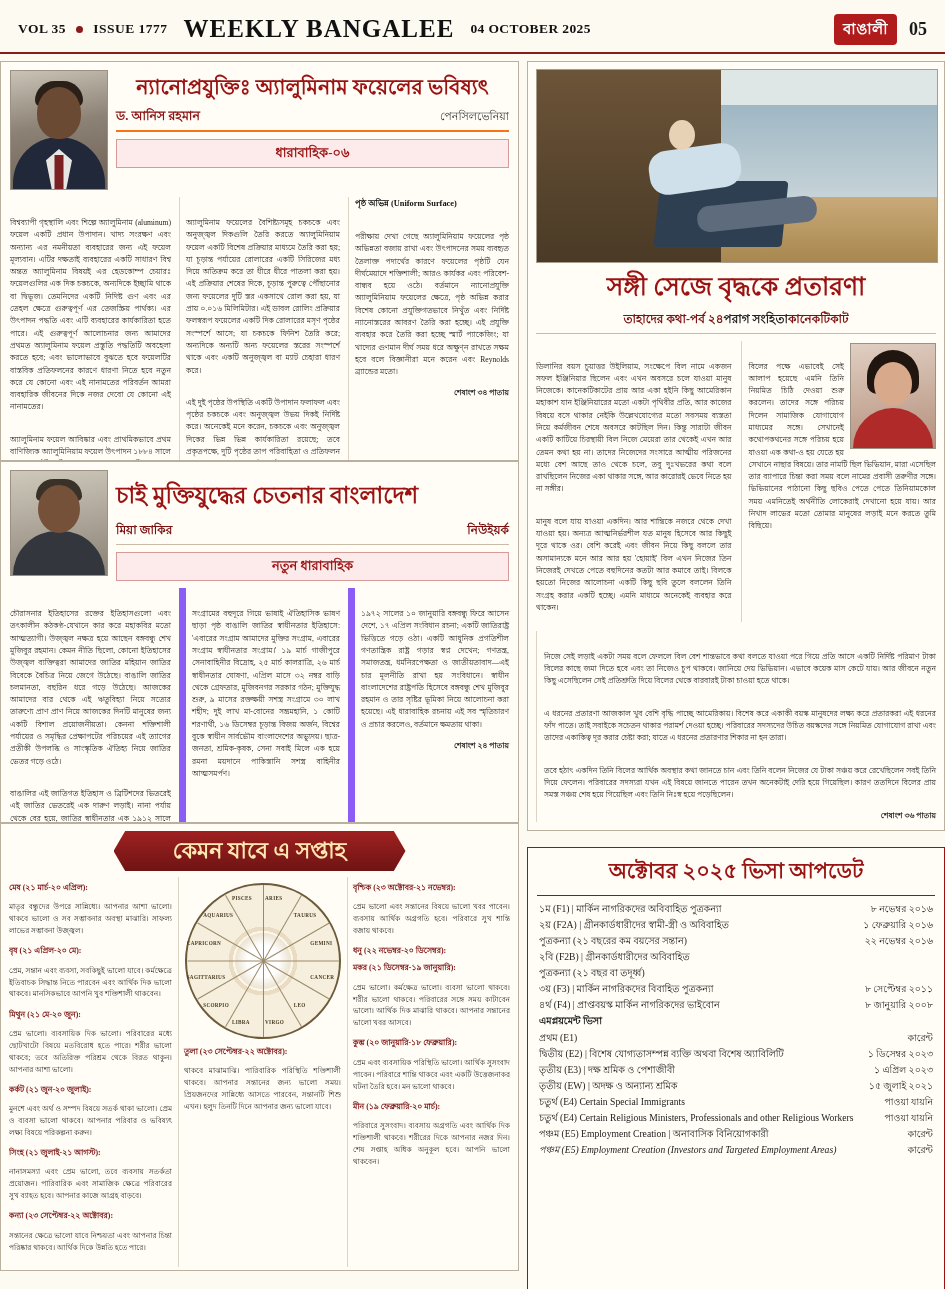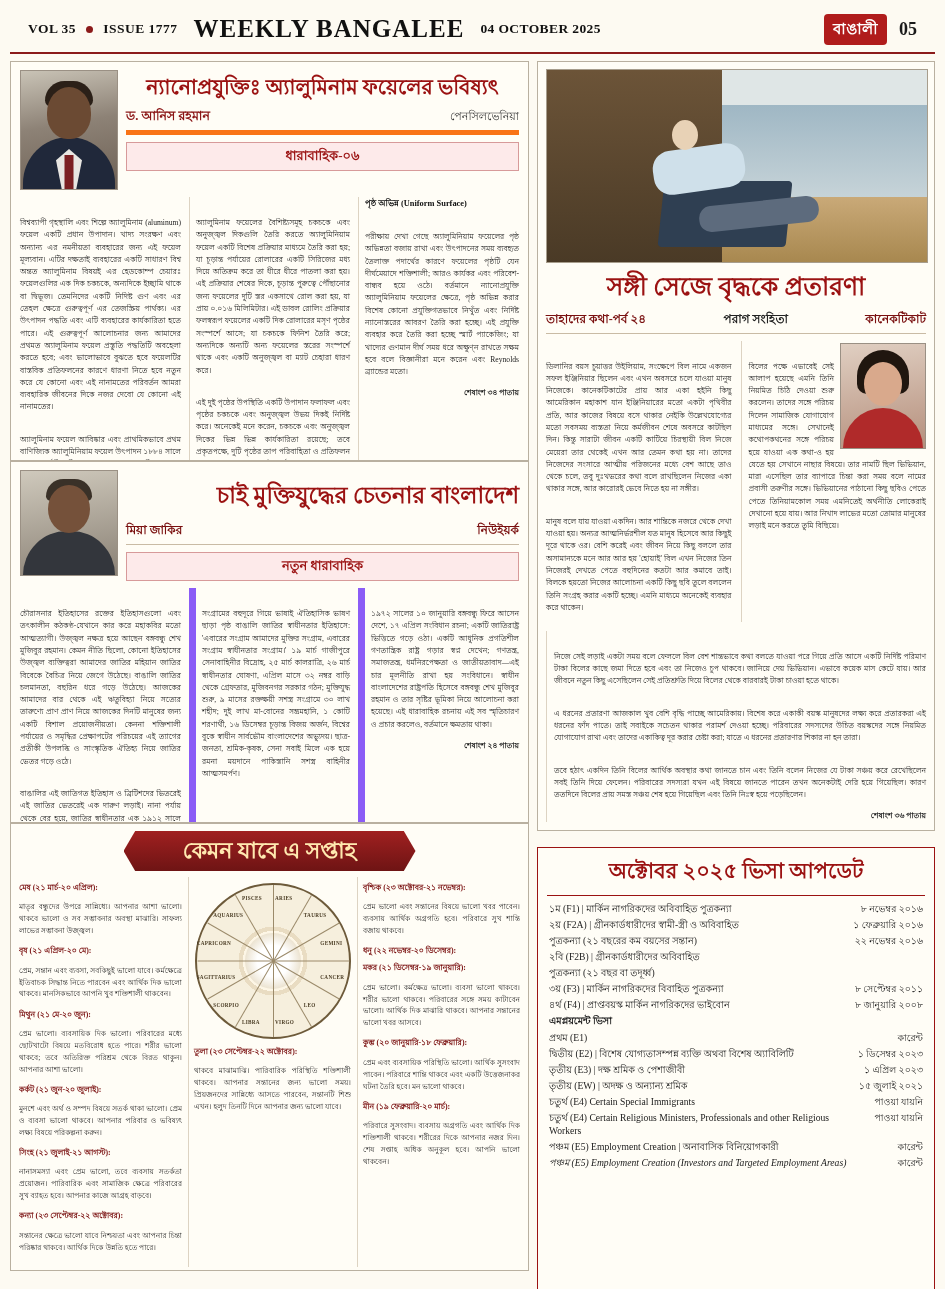--- a/index.html
+++ b/index.html
@@ -6,21 +6,21 @@
   body{
     width:945px;height:1289px;
     background:#fdfaf2;
     font-family:"Liberation Serif", serif;
     color:#1a1a1a;
     position:relative;
     overflow:hidden;
   }
   .page{
     position:absolute;inset:0;
-    padding:8px 10px;
+    padding:8px 0;
     box-sizing:border-box;
   }
   
   .masthead{
     display:flex;align-items:center;justify-content:space-between;
     padding:4px 18px 6px 18px;
     border-bottom:2px solid #8b1a1a;
     height:46px;box-sizing:border-box;
   }
   .mast-left{
@@ -94,21 +94,21 @@
   }
   .a1-titlewrap{flex:1;display:flex;flex-direction:column;}
   .a1-title{
     font-size:20.5px;font-weight:bold;color:#9b1212;
     line-height:1.3;letter-spacing:0;
     text-align:center;margin-top:4px;
   }
   .a1-byline{
     display:flex;justify-content:space-between;align-items:baseline;
     font-size:12.5px;color:#8a1414;font-weight:bold;margin-top:6px;
-    border-bottom:5px solid #f97316;padding-bottom:3px;
+    border-bottom:2px solid #f97316;padding-bottom:3px;
   }
   .a1-byline .loc{color:#333;font-weight:normal;font-size:11px;}
   .serial{
     margin-top:7px;
     background:#fdeaea;border:1px solid #d79a9a;
     color:#9b1212;font-weight:bold;font-size:13px;
     text-align:center;padding:3px 0;
   }
   .a1-cols{
     margin-top:7px;
@@ -131,21 +131,21 @@
   .a2-head{display:flex;gap:8px;}
   .a2-photo{
     width:96px;height:104px;flex:0 0 96px;
     background:linear-gradient(170deg,#cfc9bc,#8a8175);
     border:1px solid #9a9084;position:relative;overflow:hidden;
   }
   .a2-photo .face{position:absolute;left:50%;top:14px;transform:translateX(-50%);width:42px;height:48px;border-radius:50%;background:#75513a;}
   .a2-photo .hair{position:absolute;left:50%;top:8px;transform:translateX(-50%);width:46px;height:22px;border-radius:22px 22px 6px 6px;background:#3a3128;}
   .a2-photo .body{position:absolute;left:50%;bottom:0;transform:translateX(-50%);width:92px;height:44px;border-radius:44px 44px 0 0;background:#33363c;}
   .a2-title{
-    font-size:23px;font-weight:bold;color:#9b1212;text-align:right;
+    font-size:23px;font-weight:bold;color:#9b1212;text-align:left;
     line-height:1.35;margin-top:10px;
   }
   .a2-byline{
     display:flex;justify-content:space-between;align-items:baseline;
     font-size:12px;color:#7a1010;font-weight:bold;margin-top:10px;
     border-bottom:1px solid #c9bba5;padding-bottom:3px;
   }
   .a2-cols{margin-top:7px;display:grid;grid-template-columns:1fr 1fr 1fr;gap:8px;}
   .a2-cols .cell{border-left:7px solid #8b5cf6;padding-left:6px;}
   .a2-cols .cell:first-child{border-left:none;padding-left:0;}
@@ -163,21 +163,21 @@
   .feat-img .sand{position:absolute;right:0;bottom:0;width:54%;height:34%;background:linear-gradient(180deg,#c9a978,#a8884f);}
   .feat-img .chair{position:absolute;left:30%;bottom:8%;width:128px;height:66px;background:#2f3f52;transform:skewX(-6deg);border-radius:4px;}
   .feat-img .person-head{position:absolute;left:33%;top:26%;width:26px;height:30px;border-radius:50%;background:#e8d2b6;}
   .feat-img .person-body{position:absolute;left:28%;top:40%;width:92px;height:44px;border-radius:18px;background:#cfe0ea;transform:rotate(-8deg);}
   .feat-img .legs{position:absolute;left:40%;bottom:18%;width:120px;height:26px;background:#5d6b7d;border-radius:12px;transform:rotate(-6deg);}
   .feat-title{
     font-size:25px;font-weight:bold;color:#9b1212;text-align:center;
     margin-top:8px;line-height:1.3;
   }
   .feat-byline{
-    display:flex;justify-content:space-between;align-items:baseline;
+    display:flex;justify-content:center;align-items:baseline;
     font-size:12px;color:#7a1010;font-weight:bold;margin-top:6px;
     border-bottom:1px solid #c9bba5;padding-bottom:3px;
   }
   .feat-byline .mid{color:#222;font-weight:bold;}
   .feat-cols{margin-top:7px;display:grid;grid-template-columns:1fr 1fr;gap:9px;}
   .feat-cols .cell{border-left:1px solid #ddd3c2;padding-left:7px;}
   .feat-cols .cell:first-child{border-left:none;padding-left:0;}
   .portrait{
     float:right;width:84px;height:104px;margin:2px 0 4px 6px;
     border:1px solid #9a9084;

